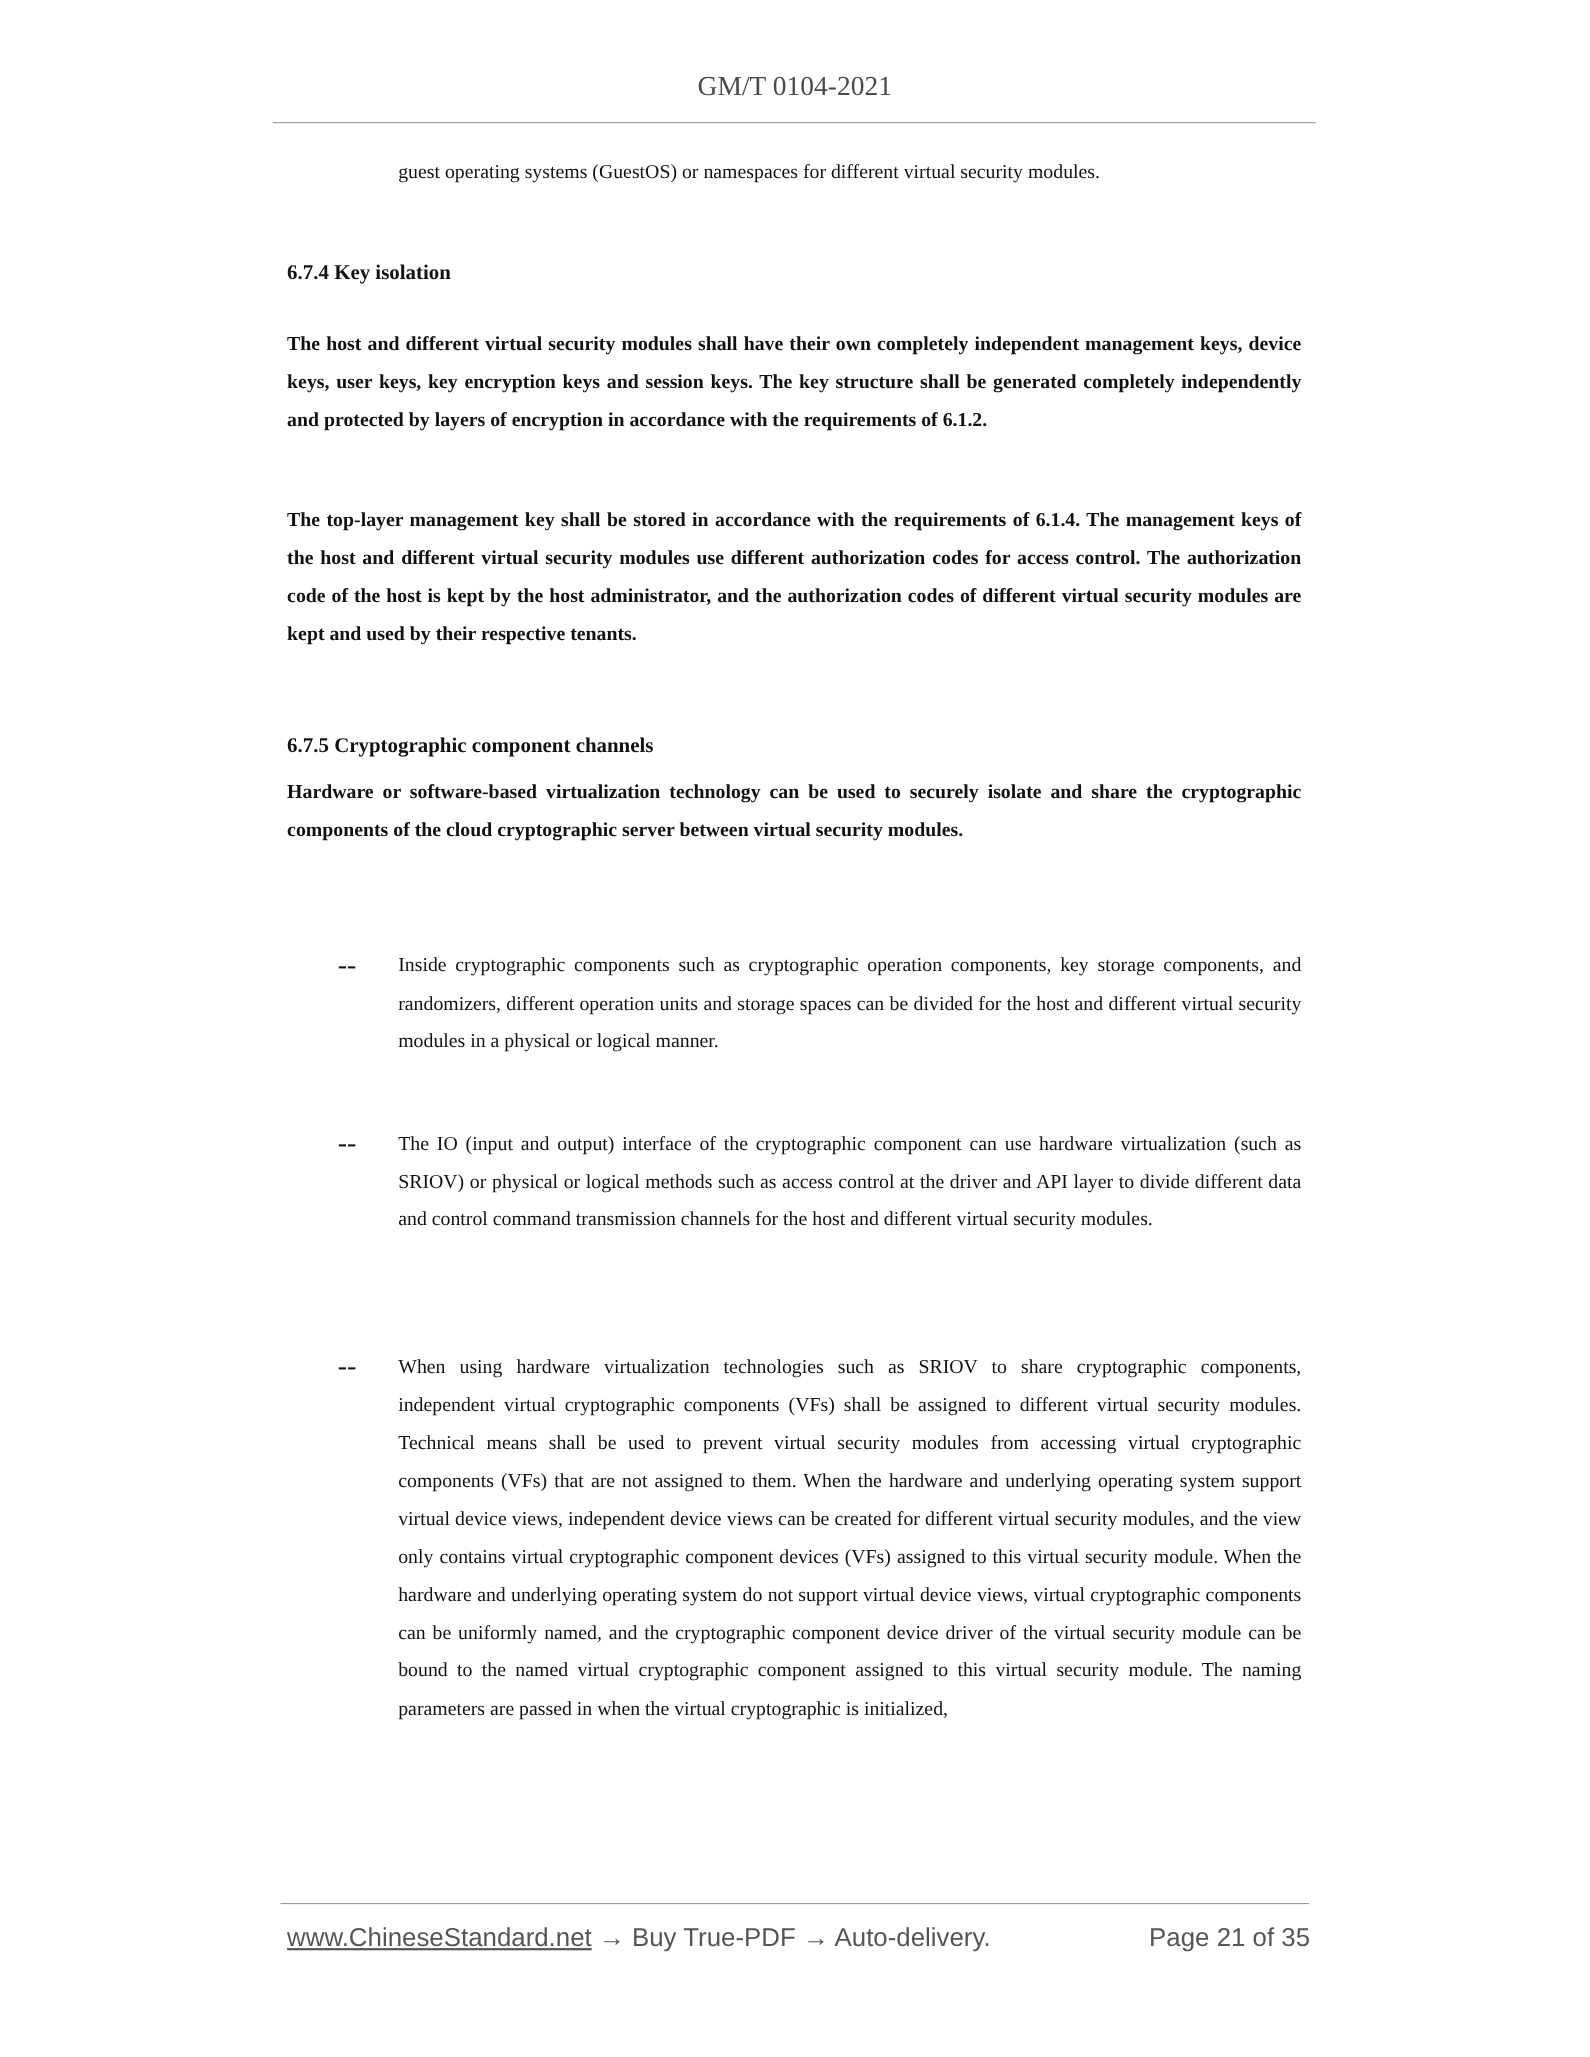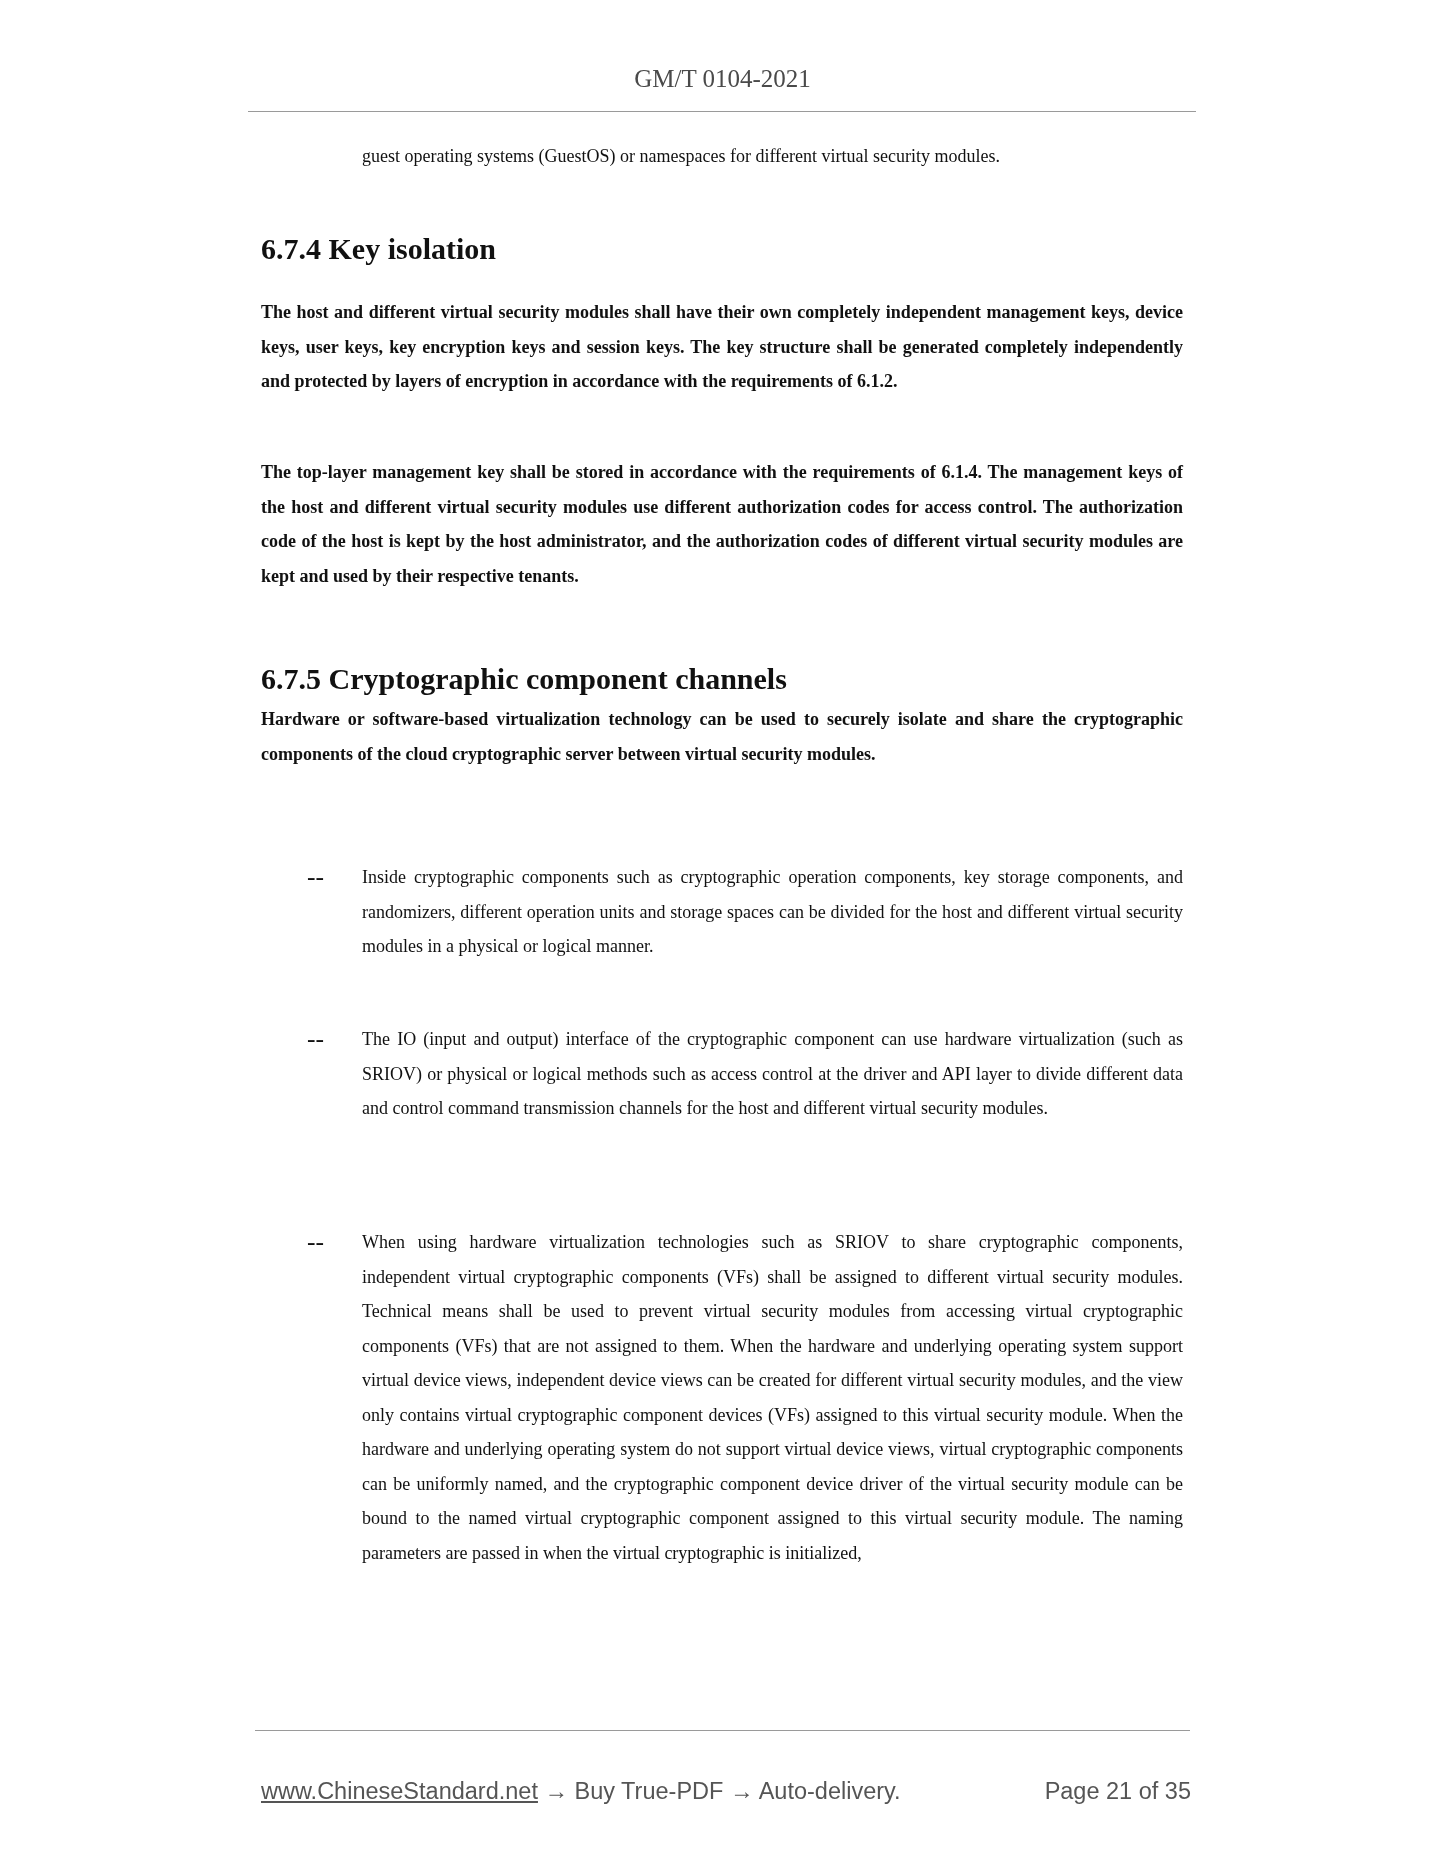--- a/index.html
+++ b/index.html
@@ -7,25 +7,25 @@
          font-family: "Liberation Serif", "DejaVu Serif", serif; color: #111111; }
   .header-title { position: absolute; left: 0; width: 1445px; top: 64px; text-align: center;
                   font-size: 25px; color: #4a4a4a; line-height: 30px; }
   .rule { position: absolute; height: 0; border-top: 1.5px solid #9a9a9a; }
   .header-rule { left: 248px; width: 948px; top: 111px; }
   .footer-rule { left: 255px; width: 935px; top: 1730px; }
   .block { position: absolute; font-size: 18px; line-height: 34.5px; text-align: justify;
            text-align-last: left; }
   .body-block { left: 261px; width: 922px; font-weight: bold; }
   .indent-block { left: 362px; width: 821px; }
-  .heading { position: absolute; left: 261px; font-weight: bold; font-size: 30px; line-height: 34.5px; }
+  .heading { position: absolute; left: 261px; font-weight: bold; font-size: 19px; line-height: 34.5px; }
   .dash { position: absolute; left: 307px; font-size: 25.5px; line-height: 34.5px; }
   .footer { position: absolute; top: 1745px; left: 261px; width: 930px; height: 32px;
             font-family: "Liberation Sans", "DejaVu Sans", sans-serif; font-size: 23.5px;
-            color: #555555; line-height: 32px; margin-top: 30px; }
+            color: #555555; line-height: 32px; }
   .footer-link { color: #555555; text-decoration: underline; }
   .footer-page { position: absolute; right: 0; top: 0; }
   .footer-page b { font-weight: normal; }
 </style>
 </head>
 <body>
 
 <div>
   <div class="header-title">GM/T 0104-2021</div>
   <div class="rule header-rule"></div>

